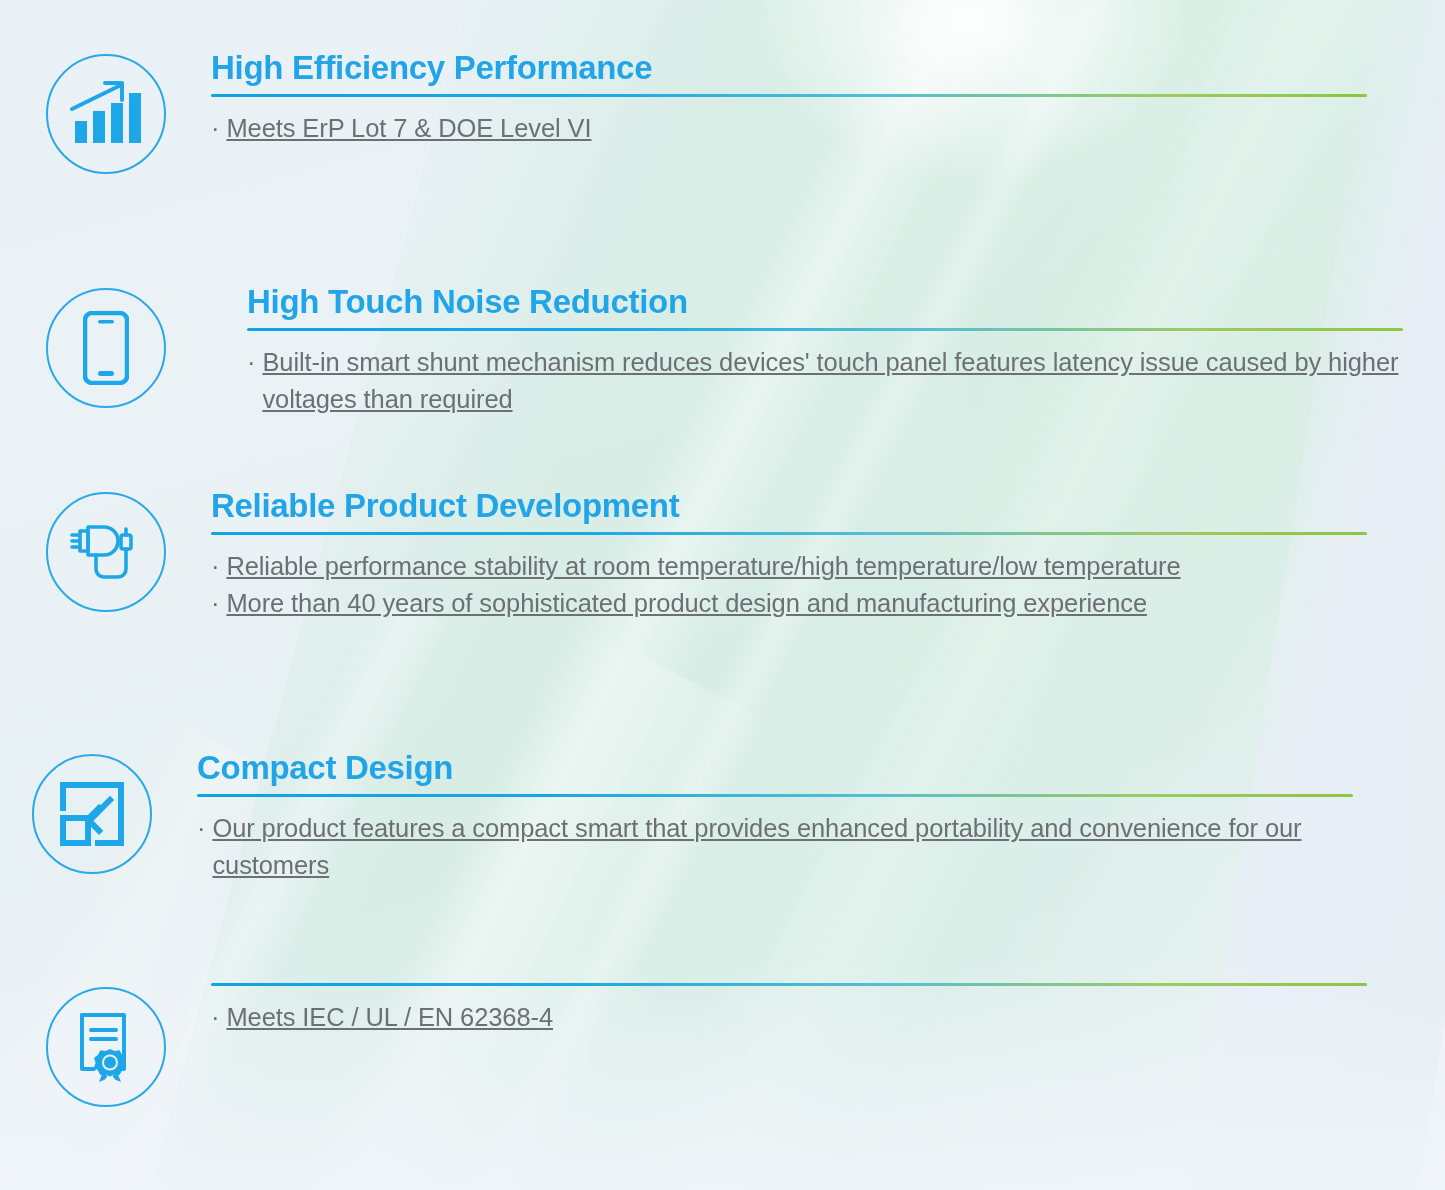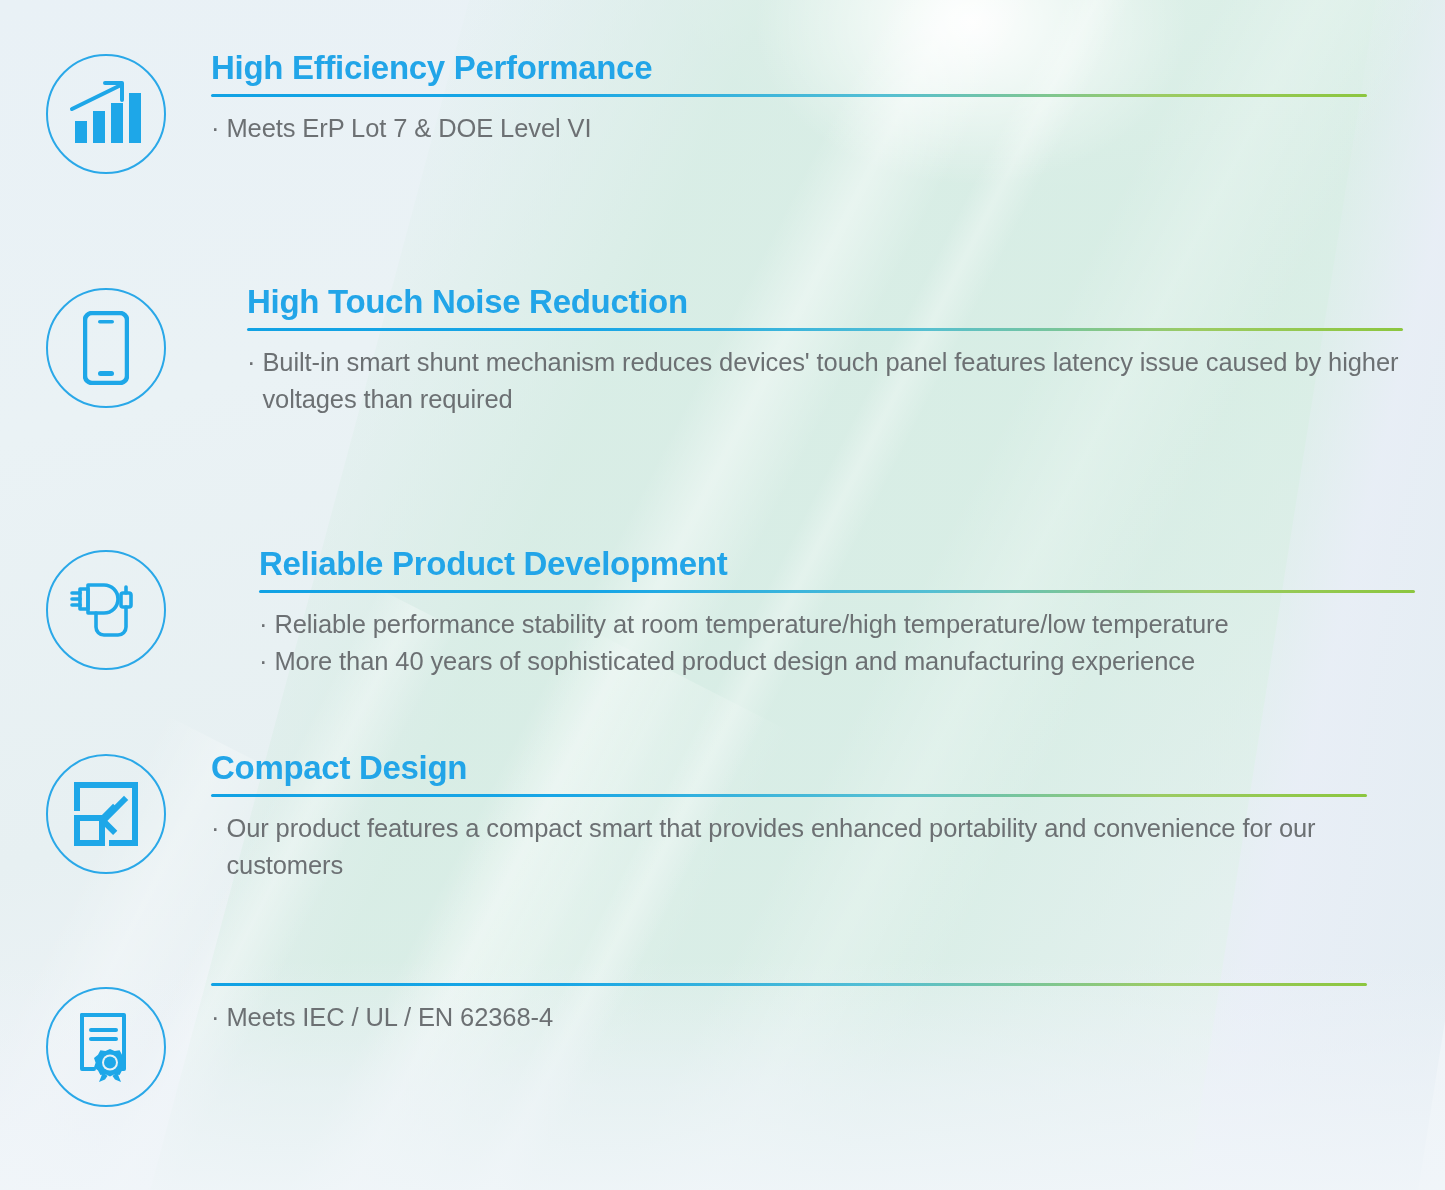--- a/index.html
+++ b/index.html
@@ -156,27 +156,27 @@
     display: flex;
     align-items: flex-start;
   }
   .bullet-dot {
     flex: 0 0 auto;
     margin-right: 7px;
     color: #6c7073;
     font-size: 25.5px;
     line-height: 1.42;
   }
-  .bullet-text { flex: 1 1 auto; }
+  .bullet-text { flex: 1 1 auto; text-decoration: underline; }
 
   
   .row-1 { top: 50px;  }
   .row-2 { top: 284px; gap: 36px; }
-  .row-3 { top: 546px; gap: 48px; }
-  .row-4 { top: 750px; }
+  .row-3 { top: 488px; }
+  .row-4 { top: 750px; justify-content: center; }
   .row-5 { top: 983px; }
 </style>
 </head>
 <body>
 
 <div class="poster">
 
   <div class="bg-base"></div>
   <div class="bg-wedge-green"></div>
   <div class="bg-band-right"></div>

